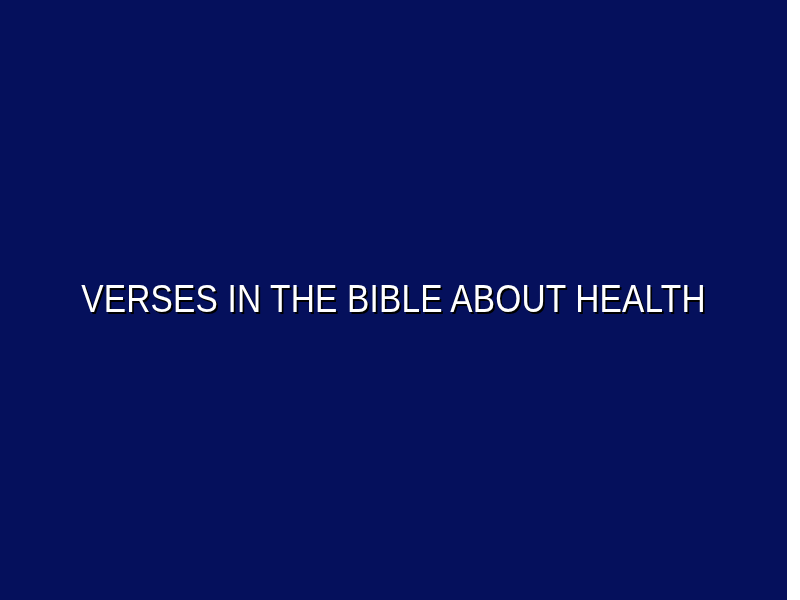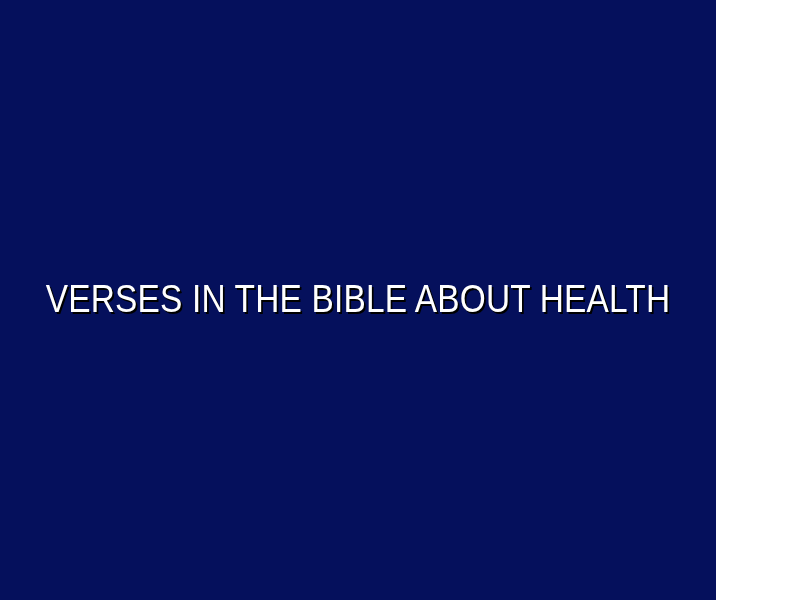--- a/index.html
+++ b/index.html
@@ -10,21 +10,21 @@
 
   body {
     width: 800px;
     height: 600px;
     overflow: hidden;
     font-family: "Liberation Sans", "DejaVu Sans", sans-serif;
   }
 
   #title-card {
     position: relative;
-    width: 716px;
+    width: 787px;
     height: 600px;
     box-sizing: border-box;
     display: flex;
     align-items: center;
     justify-content: center;
     background: #05105c;
   }
 
   #title-text {
     display: block;

